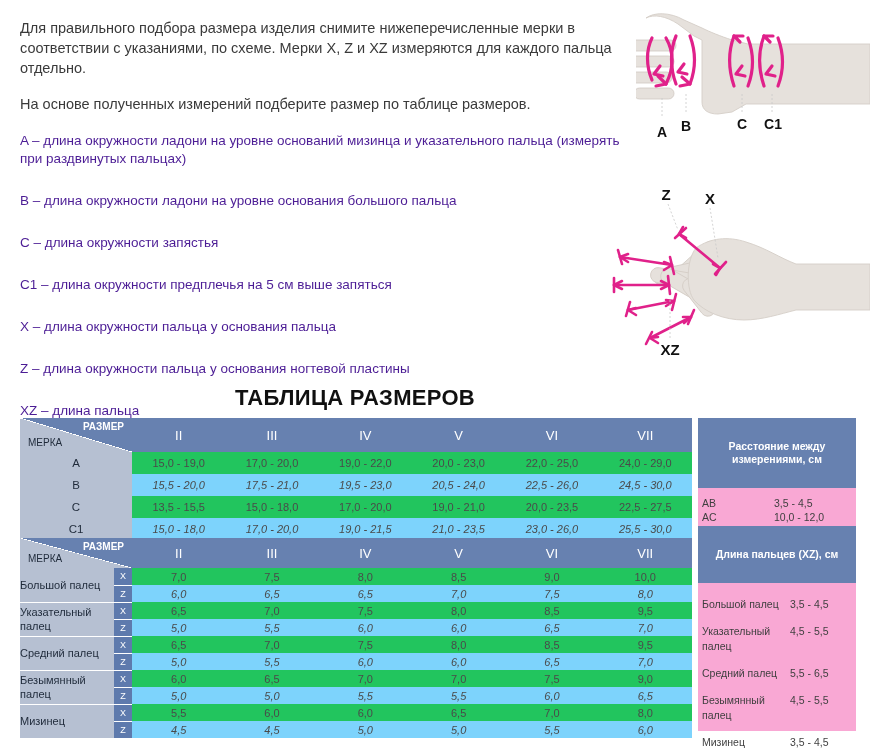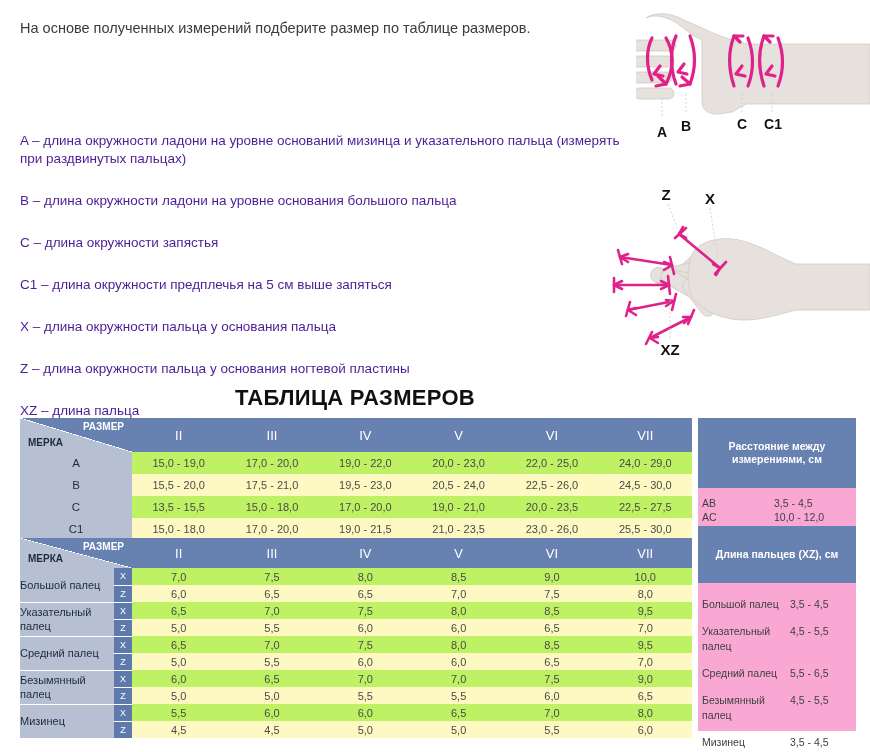--- a/index.html
+++ b/index.html
@@ -51,29 +51,29 @@
   table.grid { border-collapse:collapse; table-layout:fixed; }
   table.grid td, table.grid th { padding:0; font-weight:normal; }
 
   .hdr { background:#6781b0; color:#ffffff; font-weight:bold; text-align:center; }
   .corner { position:relative; background:#b6c0d2; padding:0; overflow:hidden; }
   .corner .tri {
     position:absolute; inset:0;
     background:linear-gradient(to top right, #b6c0d2 0%, #b6c0d2 49.4%, #ffffff 49.4%, #ffffff 50.6%, #6781b0 50.6%, #6781b0 100%);
   }
   .corner .lbl-merka {
-    position:absolute; left:8px; bottom:4px; font-size:10px; font-weight:bold; color:#1f2a3a;
+    position:absolute; left:8px; bottom:4px; font-size:10px; font-weight:normal; color:#1f2a3a;
   }
   .corner .lbl-razmer {
     position:absolute; right:8px; top:3px; font-size:10px; font-weight:bold; color:#ffffff;
   }
   .rowlabel { background:#b6c0d2; color:#1f2a3a; font-weight:bold; text-align:center; font-size:11.5px; }
   .cell { text-align:center; font-size:11px; color:#4a4a4a; }
-  .r-odd  { background:#bef264; }
-  .r-even { background:#fef9c3; }
+  .r-odd  { background:#22c55e; }
+  .r-even { background:#7dd3fc;font-style:italic; }
 
   
   #table-sizes { left:20px; top:418px; }
   #table-sizes table { width:672px; }
   #table-sizes .c-label { width:112px; }
   #table-sizes .c-size  { width:93.3px; }
   #table-sizes .hdr-cell { height:34px; font-size:13px; }
   #table-sizes .body-row td { height:22px; }
 
   
@@ -111,20 +111,21 @@
   }
   .xzmark {
     background:#5e7aad; color:#ffffff; font-weight:bold; font-size:9px;
     text-align:center; border-bottom:1px solid #ffffff;
   }
 </style>
 </head>
 <body>
 
 <div class="intro">
+  <p>Для правильного подбора размера изделия снимите нижеперечисленные мерки в соответствии с указаниями, по схеме. Мерки X, Z и XZ измеряются для каждого пальца отдельно.</p>
   <p>На основе полученных измерений подберите размер по таблице размеров.</p>
 </div>
 
 <div class="measures">
   <p>A – длина окружности ладони на уровне оснований мизинца и указательного пальца (измерять при раздвинутых пальцах)</p>
   <p>B – длина окружности ладони на уровне основания большого пальца</p>
   <p>C – длина окружности запястья</p>
   <p>C1 – длина окружности предплечья на 5 см выше запяться</p>
   <p>X – длина окружности пальца у основания пальца</p>
   <p>Z – длина окружности пальца у основания ногтевой пластины</p>

